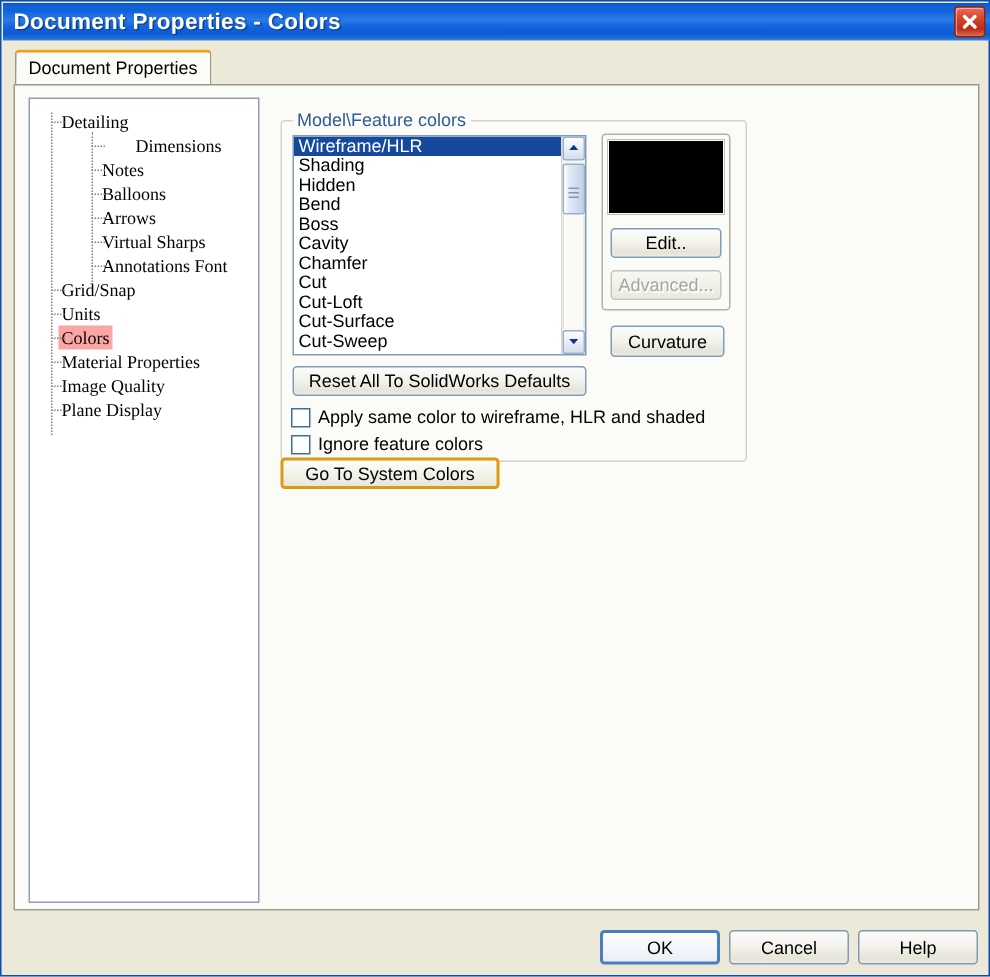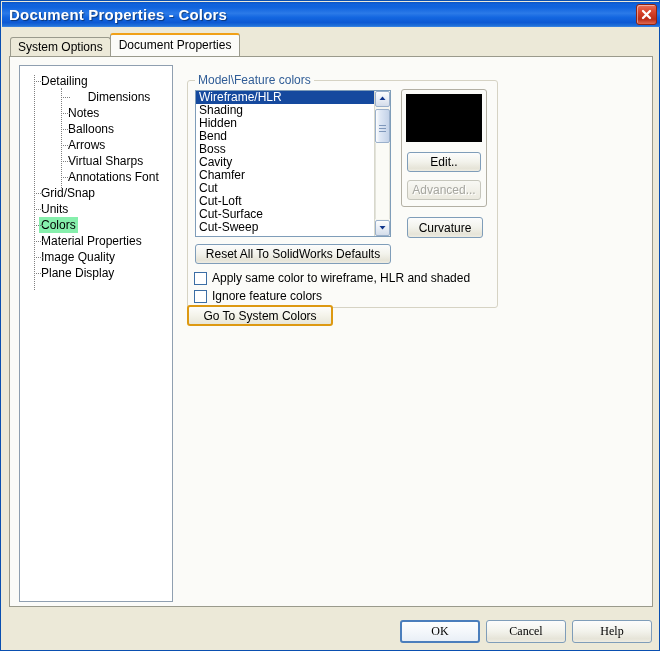--- a/index.html
+++ b/index.html
@@ -126,27 +126,28 @@
     overflow: hidden;
   }
   .tree-row {
     position: relative;
     height: 16px;
     line-height: 16px;
     font-size: 12px;
     color: #000;
     white-space: nowrap;
     cursor: default;
+    font-family: Liberation Serif, serif;
   }
   .tree-label {
     display: inline-block;
     padding: 0 2px;
   }
   .tree-row.selected .tree-label {
-    background: #86efac;
+    background: #fca5a5;
   }
   .tree-dash {
     position: absolute;
     border-top: 1px dotted #808080;
     width: 9px;
   }
   .tree-vert {
     position: absolute;
     border-left: 1px dotted #808080;
   }
@@ -316,39 +317,37 @@
     flex: 0 0 auto;
   }
 
   
   #bottom-bar {
     position: absolute;
     left: 0;
     top: 614px;
     width: 660px;
     height: 37px;
-    font-family: Liberation Serif, serif;
   }
 </style>
 </head>
 <body>
 
 <div id="window">
 
   <div id="titlebar">
     <span id="title-text">Document Properties - Colors</span>
     <div id="close-button">
       <svg width="13" height="13" viewBox="0 0 13 13" aria-hidden="true">
         <path d="M3 3 L10 10 M10 3 L3 10" stroke="#ffffff" stroke-width="2.3" stroke-linecap="round" fill="none"></path>
       </svg>
     </div>
   </div>
 
   <div id="tabstrip">
-    <div class="tab">System Options</div>
     <div class="tab active">Document Properties</div>
   </div>
 
   <div id="content-panel"></div>
 
   <div id="tree-panel">
     <div style="position:relative; padding-top:7px;">
 
       <div class="tree-vert" style="left:14px; top:9px; height:215px;"></div>
 

